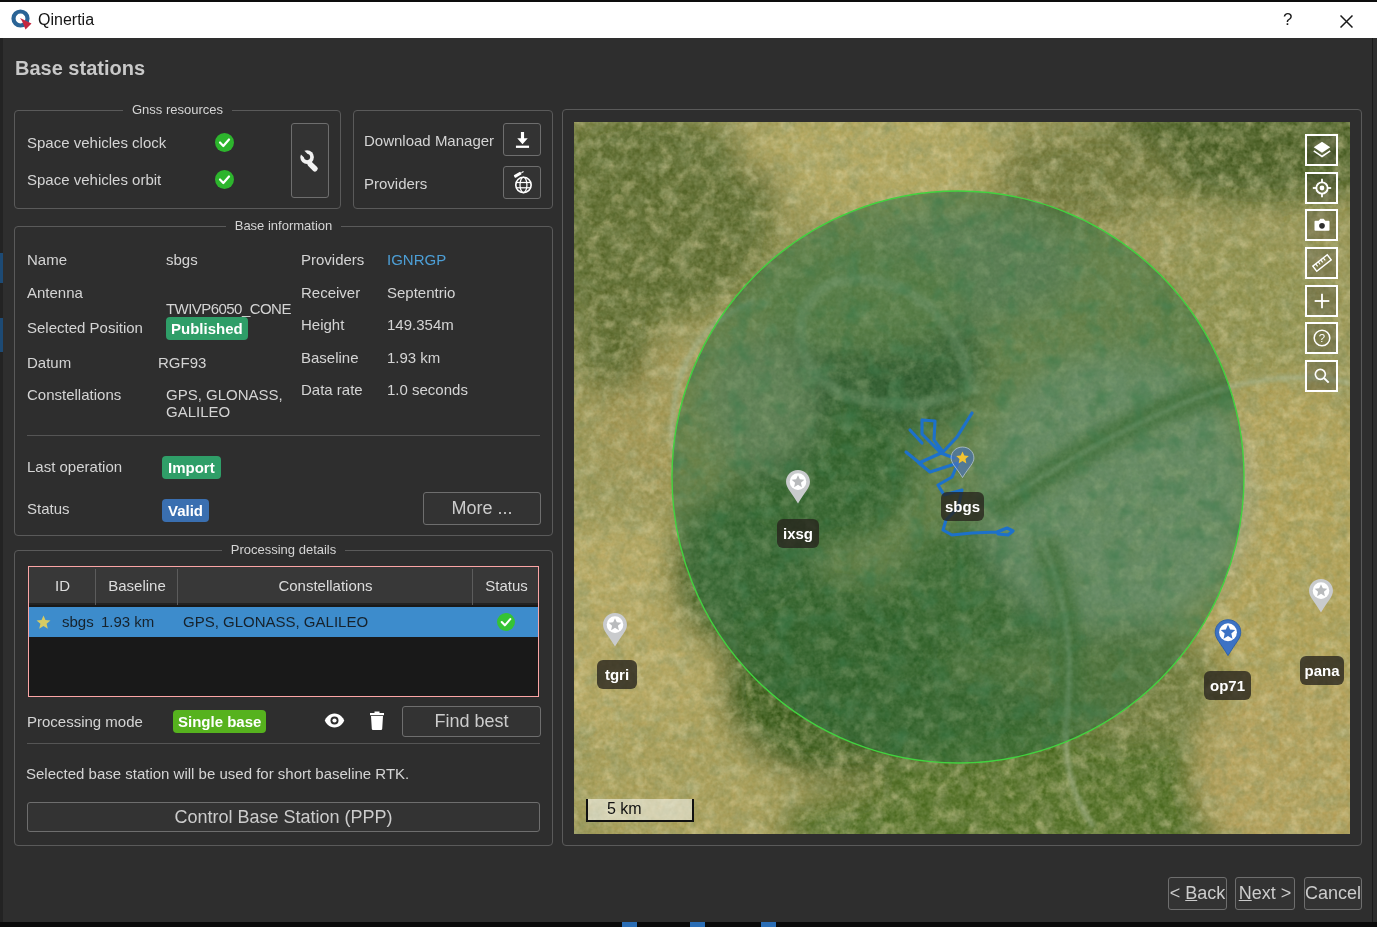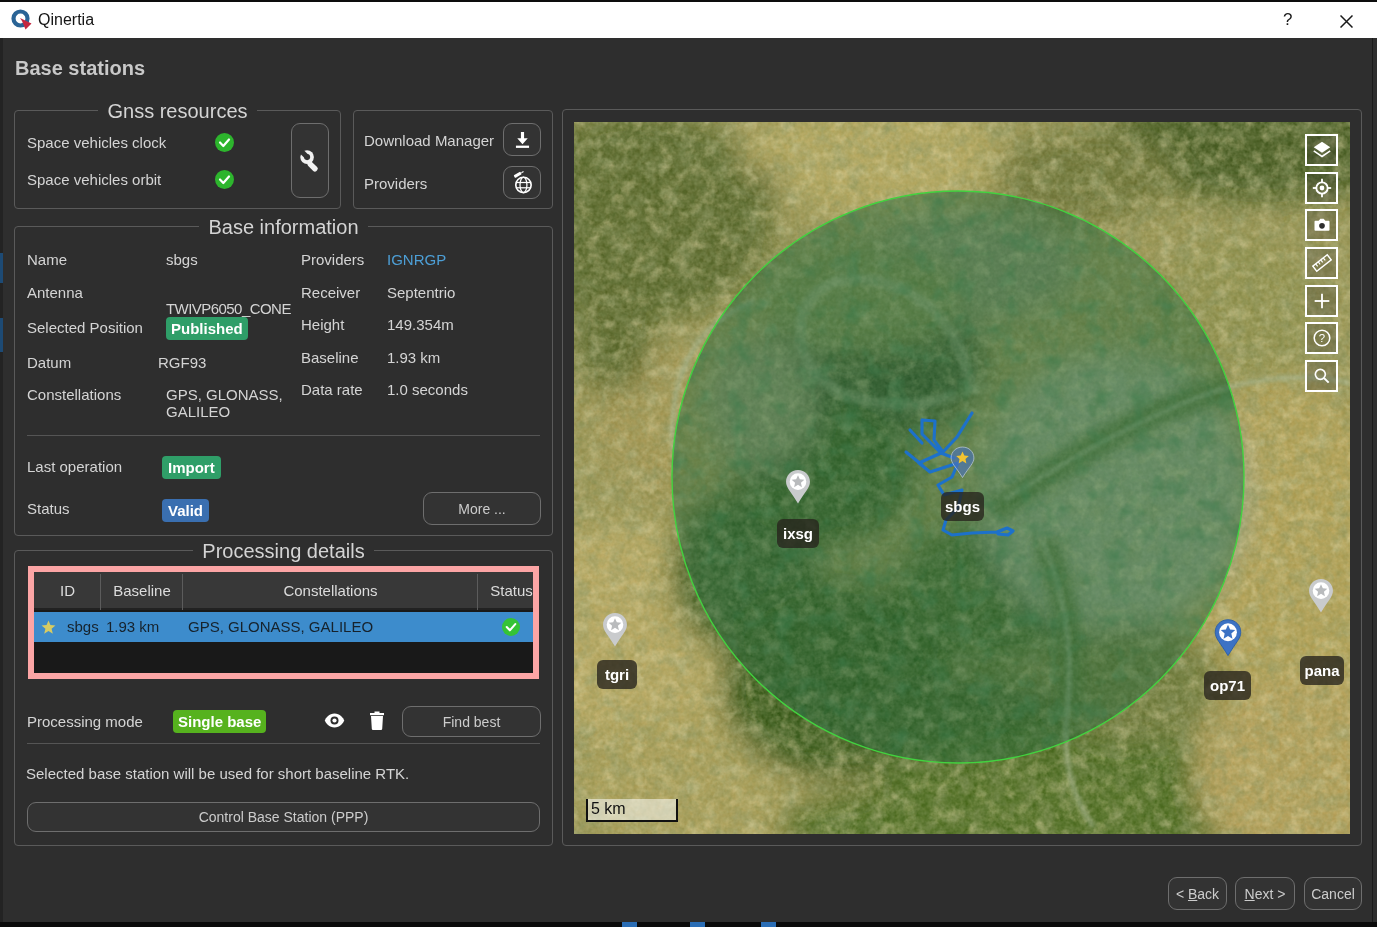--- a/index.html
+++ b/index.html
@@ -1,23 +1,23 @@
 <!DOCTYPE html>
 <html><head>
 <meta charset="utf-8">
 <style>
   * { margin:0; padding:0; box-sizing:border-box; }
   html,body { width:1377px; height:927px; overflow:hidden; background:#2e2e2e; }
   body { font-family:"Liberation Sans", sans-serif; color:#d4d4d4; font-size:15px; position:relative; }
   .abs { position:absolute; }
   .fieldset { position:absolute; border:1px solid #5a5a5a; border-radius:4px; }
   .fieldset > .legend { position:absolute; top:-11px; left:0; right:0; text-align:center; }
-  .fieldset > .legend span { background:#2e2e2e; padding:0 9px; color:#d4d4d4; font-size:20px; }
-  .btn { position:absolute; background:#333333; border:1px solid #6e6e6e; border-radius:9px;
-         color:#cccccc; display:flex; align-items:center; justify-content:center; font-size:14px; }
+  .fieldset > .legend span { background:#2e2e2e; padding:0 9px; color:#d4d4d4; font-size:13px; }
+  .btn { position:absolute; background:#333333; border:1px solid #6e6e6e; border-radius:3px;
+         color:#cccccc; display:flex; align-items:center; justify-content:center; font-size:18px; }
   .badge { display:inline-block; color:#fff; font-weight:bold; border-radius:4px; font-size:15px; }
 </style>
 </head>
 <body>
 
   <div class="abs" style="left:0;top:0;width:1377px;height:2px;background:#0d0d0d;"></div>
 
   <div class="abs" style="left:0;top:2px;width:1377px;height:36px;background:#ffffff;">
     <svg class="abs" style="left:11px;top:7px;" width="22" height="24" viewBox="0 0 22 24">
       <circle cx="9.5" cy="9.5" r="7" fill="none" stroke="#2a6496" stroke-width="4.2"></circle>
@@ -107,21 +107,21 @@
   <div class="abs" style="left:27px;top:458px;">Last operation</div>
   <div class="abs badge" style="left:162px;top:456px;background:#2f9e68;padding:3px 6px;">Import</div>
   <div class="abs" style="left:27px;top:500px;">Status</div>
   <div class="abs badge" style="left:162px;top:499px;background:#3a6fb0;padding:3px 6px;">Valid</div>
   <div class="btn" style="left:423px;top:492px;width:118px;height:33px;">More ...</div>
 
   <div class="fieldset" style="left:14px;top:550px;width:539px;height:296px;">
     <div class="legend"><span>Processing details</span></div>
   </div>
 
-  <div class="abs" style="left:28px;top:566px;width:511px;height:113px;background:#191919;border:6px solid #fca5a5;text-decoration:underline;">
+  <div class="abs" style="left:28px;top:566px;width:511px;height:131px;background:#191919;border:1px solid #fca5a5;text-decoration:underline;">
     <div class="abs" style="left:0;top:0;width:100%;height:38px;background:#383838;border-bottom:2px solid #222222;"></div>
     <div class="abs" style="left:66px;top:2px;width:1px;height:36px;background:#5c5c5c;"></div>
     <div class="abs" style="left:148px;top:2px;width:1px;height:36px;background:#5c5c5c;"></div>
     <div class="abs" style="left:443px;top:2px;width:1px;height:36px;background:#5c5c5c;"></div>
     <div class="abs" style="left:0;top:0;width:67px;height:38px;line-height:38px;text-align:center;color:#dcdcdc;">ID</div>
     <div class="abs" style="left:67px;top:0;width:82px;height:38px;line-height:38px;text-align:center;color:#dcdcdc;">Baseline</div>
     <div class="abs" style="left:149px;top:0;width:295px;height:38px;line-height:38px;text-align:center;color:#dcdcdc;">Constellations</div>
     <div class="abs" style="left:444px;top:0;width:67px;height:38px;line-height:38px;text-align:center;color:#dcdcdc;">Status</div>
     <div class="abs" style="left:0;top:40px;width:100%;height:30px;background:#3d8ccc;">
       <svg class="abs" style="left:7px;top:8px;" width="15" height="15" viewBox="0 0 17 17">
@@ -335,21 +335,21 @@
   <div class="mlabel" style="left:1204px;top:671px;width:47px;height:29px;line-height:29px;">op71</div>
 
   <svg class="abs" style="left:950px;top:446px;" width="25" height="33" viewBox="0 0 34 44">
     <path fill="rgba(78,116,182,0.66)" stroke="rgba(200,212,228,0.75)" stroke-width="1.2" d="M17 1 C8 1 1.5 7.5 1.5 15.8 C1.5 23 8 28 17 42.5 C26 28 32.5 23 32.5 15.8 C32.5 7.5 26 1 17 1 Z"></path>
     <g transform="translate(17 15) scale(0.84) translate(-17 -15)">
       <path fill="#f2c431" d="M17 5.6 L20 12.2 27.2 12.9 21.8 17.7 23.3 24.8 17 21.1 10.7 24.8 12.2 17.7 6.8 12.9 14 12.2 Z"></path>
     </g>
   </svg>
   <div class="mlabel" style="left:941px;top:492px;width:43px;height:29px;line-height:29px;">sbgs</div>
 
-  <div class="abs" style="left:586px;top:799px;width:92px;height:23px;background:rgba(250,250,245,0.55);border:2px solid #111;border-top:none;color:#111;font-size:16px;line-height:19px;padding-left:3px;">5 km</div>
+  <div class="abs" style="left:586px;top:799px;width:108px;height:23px;background:rgba(250,250,245,0.55);border:2px solid #111;border-top:none;color:#111;font-size:16px;line-height:19px;padding-left:19px;">5 km</div>
 
   <div class="btn" style="left:1168px;top:877px;width:59px;height:33px;">
     <span>&lt; <span style="text-decoration:underline;">B</span>ack</span>
   </div>
   <div class="btn" style="left:1235px;top:877px;width:60px;height:33px;">
     <span><span style="text-decoration:underline;">N</span>ext &gt;</span>
   </div>
   <div class="btn" style="left:1304px;top:877px;width:58px;height:33px;">Cancel</div>
 
   <div class="abs" style="left:1372px;top:38px;width:1px;height:889px;background:#1b1b1b;"></div>

